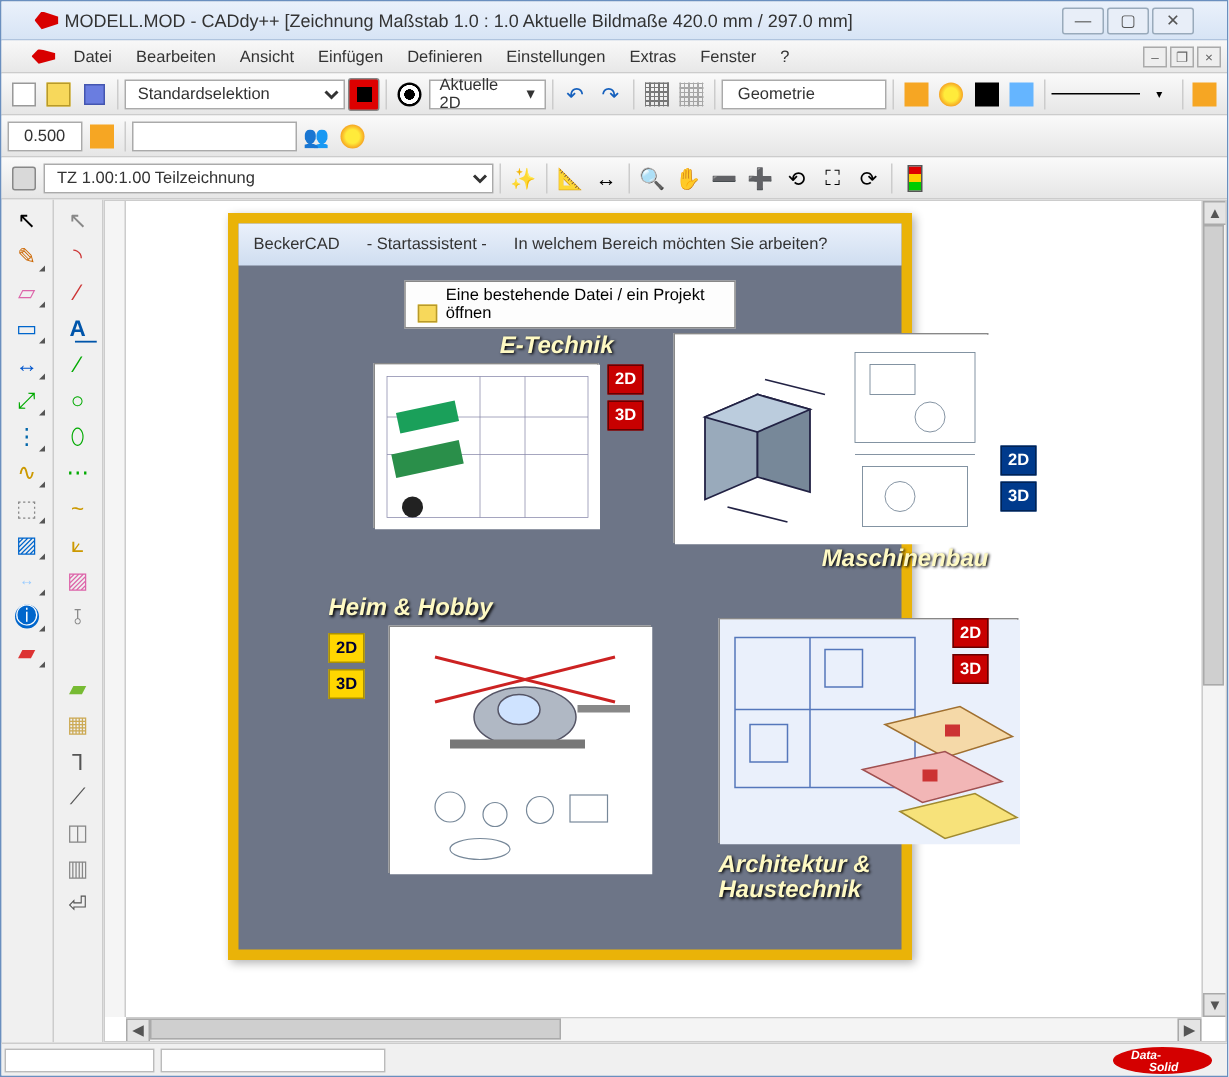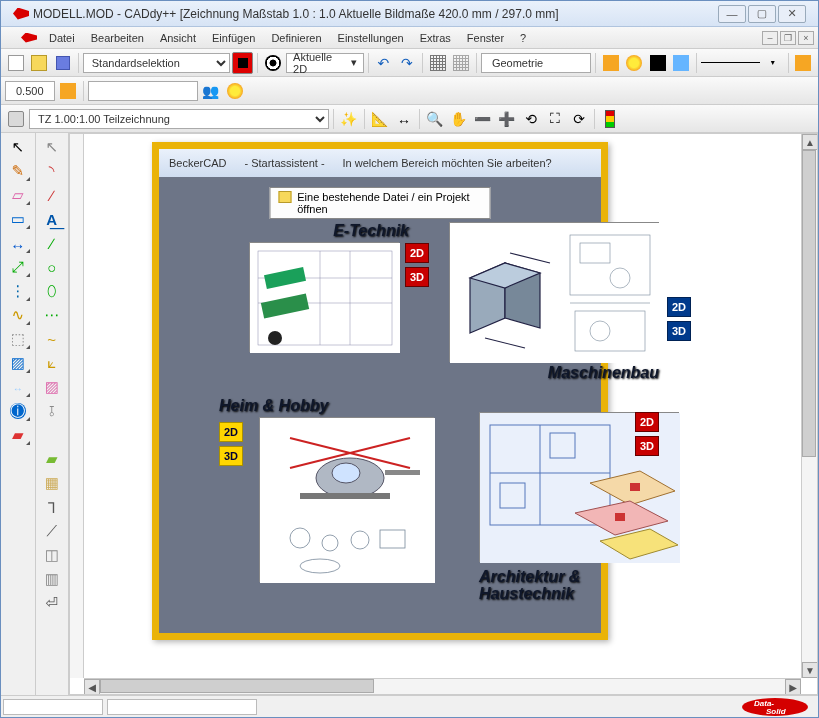--- a/index.html
+++ b/index.html
@@ -1,20 +1,20 @@
 <!DOCTYPE html>
 <html><head>
 <meta charset="utf-8">
 <style>
   * { box-sizing: border-box; margin: 0; padding: 0; font-family: "Segoe UI", Tahoma, sans-serif; }
   body { background: #fff; width: 819px; height: 718px; overflow: hidden; font-size: 11px; }
   .window { width: 819px; height: 718px; border: 1px solid #6a8fbf; display: flex; flex-direction: column; background: #f0f0f0; }
 
   
-  .titlebar { height: 26px; background: linear-gradient(to bottom, #eaf1fb, #d7e4f5); display: flex; align-items: center; padding: 0 12px; border-bottom: 1px solid #b0c4de; }
+  .titlebar { height: 26px; background: linear-gradient(to bottom, #eaf1fb, #d7e4f5); display: flex; align-items: center; padding: 0 22px; border-bottom: 1px solid #b0c4de; }
   .titlebar .appicon { width: 16px; height: 12px; background: #d80000; clip-path: polygon(0 50%, 30% 0, 100% 30%, 100% 70%, 30% 100%); margin-right: 4px;}
   .titlebar .title { flex: 1; color: #333; font-size: 12px; }
   .titlebar .winbtn { width: 28px; height: 18px; border: 1px solid #9ab; background: #e8eef8; margin-left: 2px; border-radius: 2px; display: flex; align-items: center; justify-content: center; font-size: 11px; color: #555; cursor: pointer;}
   
   
   .menubar { height: 22px; background: linear-gradient(to bottom,#f8f8f8,#e8e8e8); display:flex; align-items:center; padding-left:20px; border-bottom:1px solid #ccc;}
   .menubar .appicon2 { width:16px;height:10px;background:#d80000;clip-path:polygon(0 50%,30% 0,100% 30%,100% 70%,30% 100%);margin-right:4px;}
   .menubar .mitem { padding: 0 8px; height:100%; display:flex; align-items:center; color:#333; cursor:pointer;}
   .menubar .mdi { margin-left:auto; display:flex; gap:2px; padding-right:4px;}
   .menubar .mdibtn { width:16px;height:14px; border:1px solid #aaa; background:#eee; font-size:9px; display:flex;align-items:center;justify-content:center; color:#666;}
@@ -94,25 +94,25 @@
   .canvas .scroll-h .thumb{height:14px;background:#cfcfcf;border:1px solid #aaa;width:40%;margin-left:0;}
   .canvas .scroll-v { position:absolute; right:0; top:0; bottom:16px; width:16px; background:#f0f0f0; border-left:1px solid #ccc; display:flex; flex-direction:column;}
   .canvas .scroll-v .sbtn{width:16px;height:16px;background:#e4e4e4;border:1px solid #aaa;display:flex;align-items:center;justify-content:center;font-size:10px;color:#555;}
   .canvas .scroll-v .track{flex:1;background:#f4f4f4;}
   .canvas .scroll-v .thumb{width:14px;background:#cfcfcf;border:1px solid #aaa;height:60%;}
 
   
   .wizard { position:absolute; left:82px; top:8px; width:456px; height:498px; border:7px solid #eab308; background:#6d7587; box-shadow:2px 2px 6px rgba(0,0,0,.3);}
   .wizard .whead { height:28px; background:linear-gradient(to bottom,#eaf1fb,#cfddf0); display:flex; align-items:center; padding:0 10px; font-size:11px; color:#333; gap:18px;}
   .wizard .wbody { position:relative; width:100%; height:calc(100% - 28px);}
-  .wizard .openbtn { position:absolute; left:50%; transform:translateX(-50%); top:10px; background:#fdfdfd;border:1px solid #888; padding:3px 8px; font-size:11px; display:flex;align-items:flex-start;gap:6px; cursor:pointer;}
+  .wizard .openbtn { position:absolute; left:50%; transform:translateX(-50%); top:10px; background:#fdfdfd;border:1px solid #888; padding:3px 8px; font-size:11px; display:flex;align-items:flex-end;gap:6px; cursor:pointer;}
   .wizard .openbtn .fico{width:14px;height:12px;background:#f7d85b;border:1px solid #b89a2a;}
 
   .wizard .category { position:absolute;}
-  .wizard .cat-title { color:#0f172a; font-weight:bold; font-style:italic; font-size:16px; text-shadow:1px 1px 2px #000;}
+  .wizard .cat-title { color:#fef9c3; font-weight:bold; font-style:italic; font-size:16px; text-shadow:1px 1px 2px #000;}
   .wizard .thumb-box { background:#fff; border:1px solid #888; box-shadow:1px 1px 0 #fff inset; position:relative;}
   .wizard .thumb-box svg{display:block;}
   .wizard .dimbtn { width:24px;height:20px;border:1px solid #600;color:#fff;font-weight:bold;font-size:11px;display:flex;align-items:center;justify-content:center;cursor:pointer;}
   .wizard .dimbtn.d2{background:#c80000;}
   .wizard .dimbtn.d3{background:#c80000;}
   .wizard .dimbtn.blue.d2{background:#003a8c;border-color:#002255;}
   .wizard .dimbtn.blue.d3{background:#003a8c;border-color:#002255;}
   .wizard .dimbtn.yellow{background:#ffd600;color:#003;border-color:#aa9000;}
 
   .wizard .footer { position:absolute; left:0;right:0;bottom:0; height:26px; background:#e8e8e8; border-top:1px solid #aaa; display:flex;align-items:center; padding:0 6px; gap:8px; font-size:11px;}

